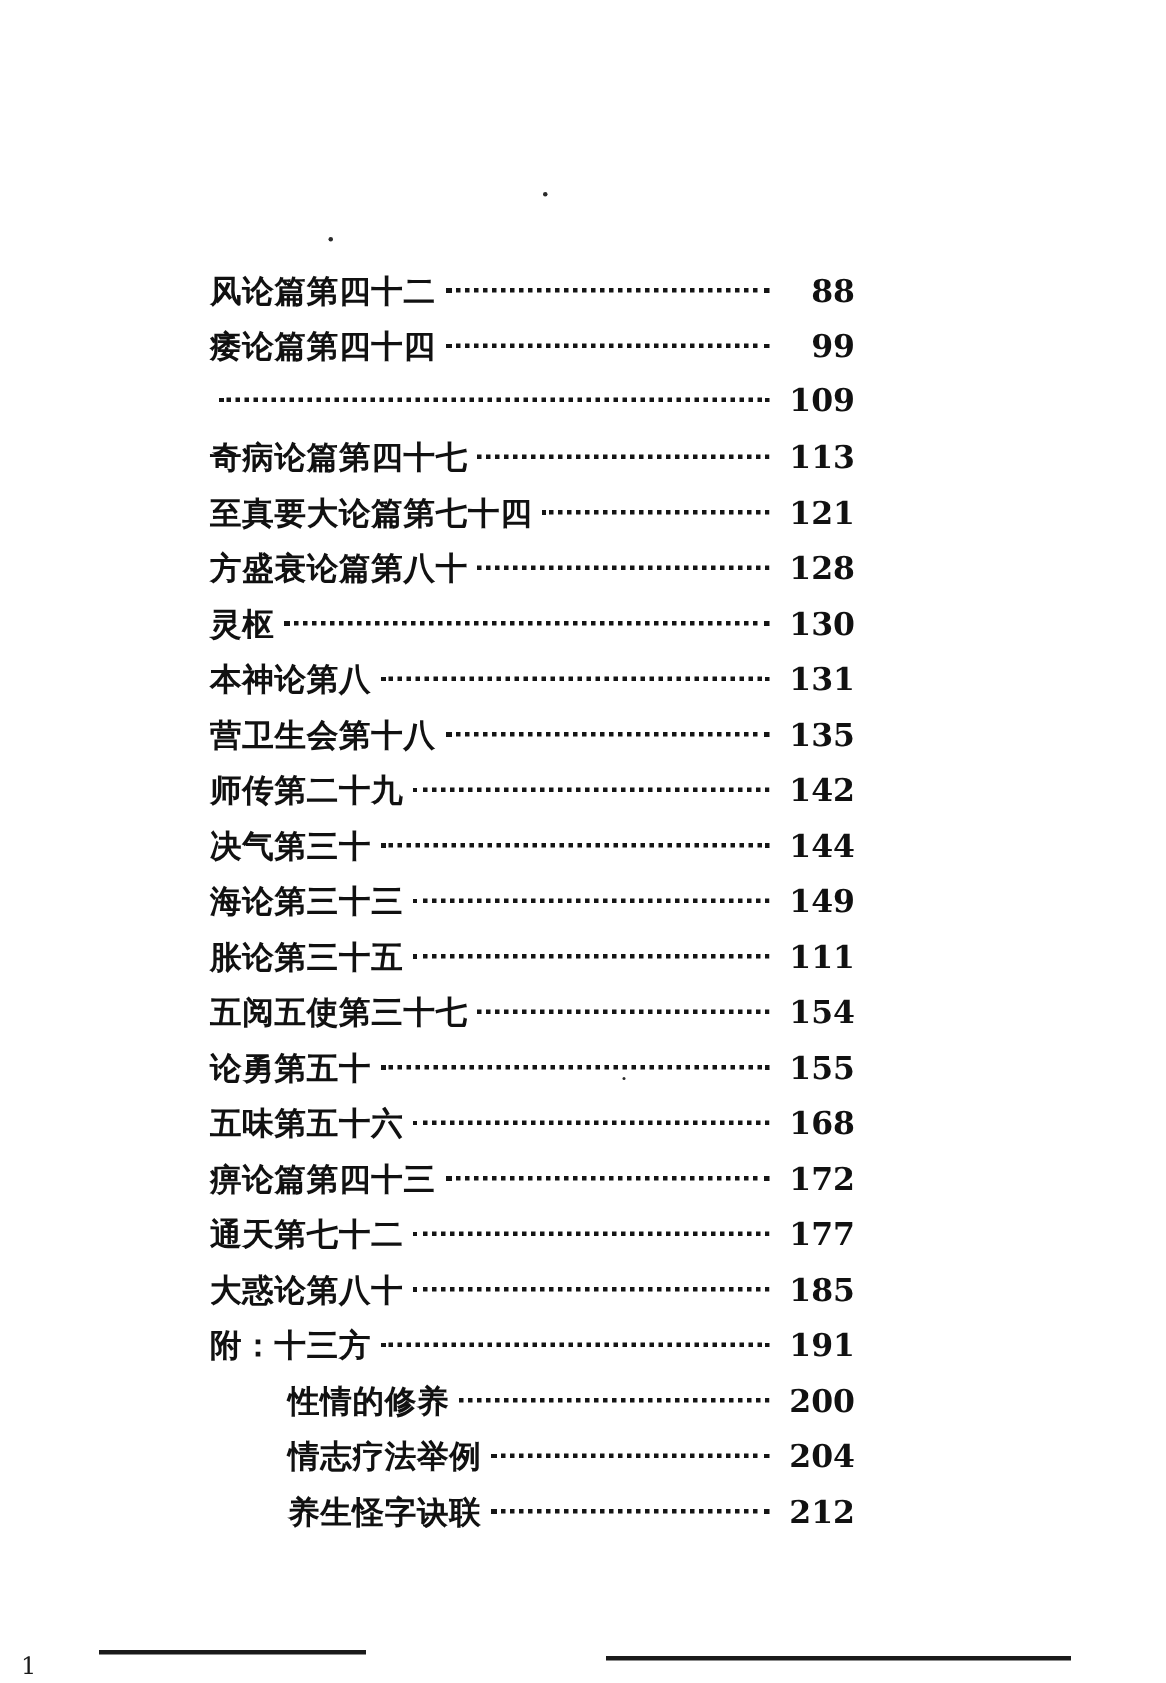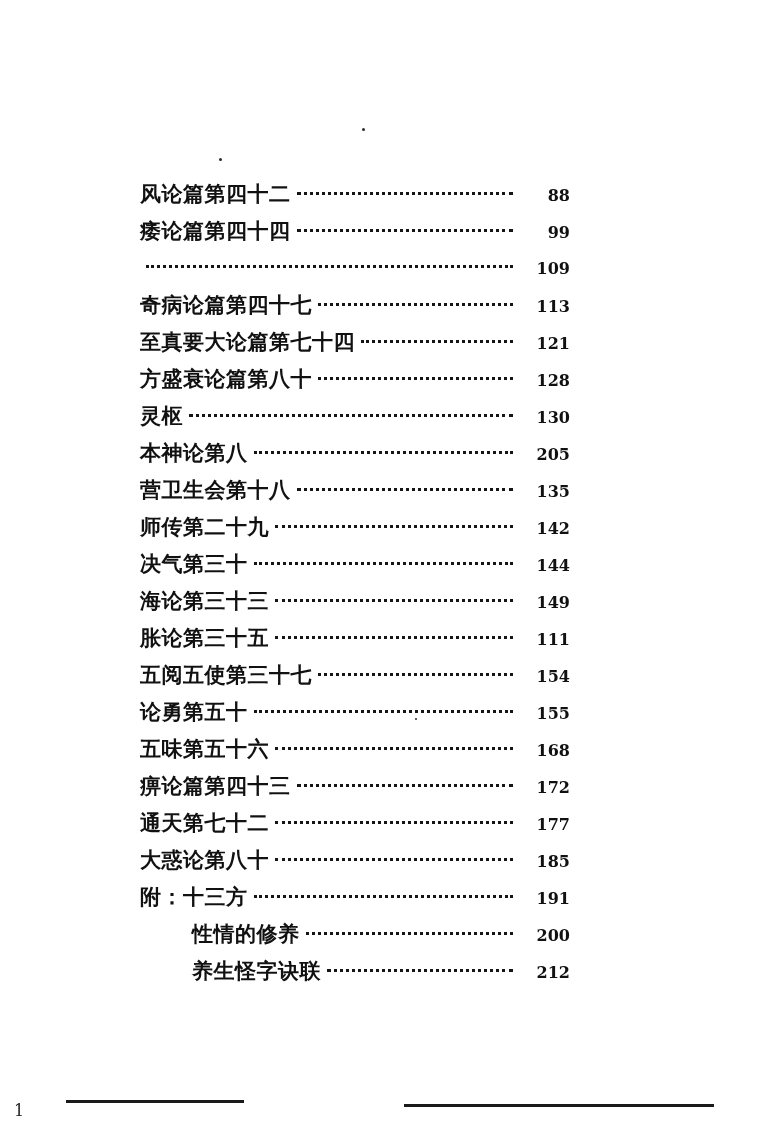--- a/index.html
+++ b/index.html
@@ -58,21 +58,21 @@
     position: absolute;
     left: 0;
     right: 0;
     bottom: 6px;
     height: 0;
     border-bottom: 3px dotted #151515;
   }
   .toc-row .page-num {
     width: 52px;
     text-align: right;
-    font-size: 16px;
+    font-size: 21px;
     font-weight: bold;
     font-family: "DejaVu Serif", "Liberation Serif", serif;
     white-space: nowrap;
   }
   .toc-row.indent-1 { padding-left: 0; justify-content: space-between; }
   .toc-row.indent-2 { padding-left: 52px; }
   .toc-row.indent-2 .page-num { width: 52px; }
 
   .rule {
     position: absolute;
@@ -141,21 +141,21 @@
       <span class="page-num">128</span>
     </div>
     <div class="toc-row indent-1">
       <span class="title">灵枢</span>
       <span class="leader"></span>
       <span class="page-num">130</span>
     </div>
     <div class="toc-row indent-1">
       <span class="title">本神论第八</span>
       <span class="leader"></span>
-      <span class="page-num">205</span>
+      <span class="page-num">131</span>
     </div>
     <div class="toc-row indent-1">
       <span class="title">营卫生会第十八</span>
       <span class="leader"></span>
       <span class="page-num">135</span>
     </div>
     <div class="toc-row indent-1">
       <span class="title">师传第二十九</span>
       <span class="leader"></span>
       <span class="page-num">142</span>
@@ -207,20 +207,25 @@
     </div>
     <div class="toc-row indent-1">
       <span class="title">附：十三方</span>
       <span class="leader"></span>
       <span class="page-num">191</span>
     </div>
     <div class="toc-row indent-2">
       <span class="title">性情的修养</span>
       <span class="leader"></span>
       <span class="page-num">200</span>
+    </div>
+    <div class="toc-row indent-2">
+      <span class="title">情志疗法举例</span>
+      <span class="leader"></span>
+      <span class="page-num">204</span>
     </div>
     <div class="toc-row indent-2">
       <span class="title">养生怪字诀联</span>
       <span class="leader"></span>
       <span class="page-num">212</span>
     </div>
   </div>
 
   <div class="rule rule-left"></div>
   <div class="rule rule-right"></div>

